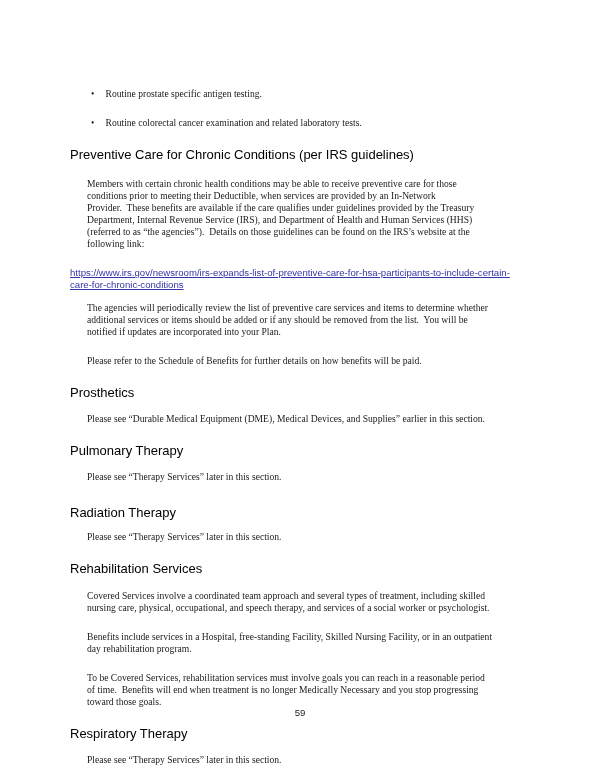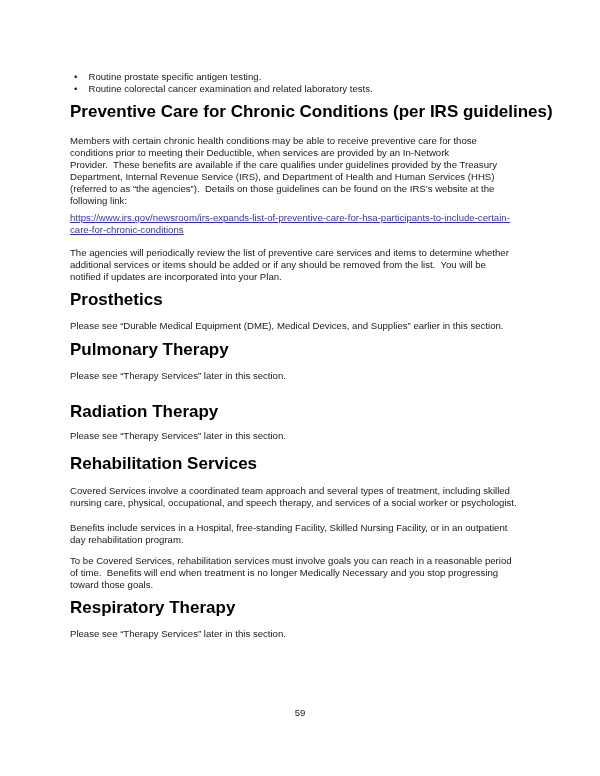--- a/index.html
+++ b/index.html
@@ -17,42 +17,43 @@
     inset: 0;
     background: #ffffff;
   }
   .content {
     padding: 71px 70px 0 70px;
     font-size: 9.6px;
     line-height: 12px;
   }
   .body-text {
     white-space: pre;
-    margin: 0;
+    margin: 17px;
+    font-family: Liberation Serif, serif;
   }
   ul.bullet-list {
     list-style: none;
     margin: 0;
     padding: 0;
   }
   ul.bullet-list li {
     position: relative;
     padding-left: 18.5px;
     white-space: pre;
   }
   ul.bullet-list li::before {
     content: "\2022";
     position: absolute;
     left: 4px;
     top: 0;
   }
   h2.doc-heading {
-    font-size: 17px;
+    font-size: 13px;
     line-height: 17px;
-    font-weight: bold;
+    font-weight: normal;
     color: #000000;
     white-space: pre;
   }
   a.doc-link {
     color: #3434a6;
     text-decoration: underline;
     white-space: pre;
     display: block;
     cursor: pointer;
   }
@@ -92,20 +93,21 @@
 conditions prior to meeting their Deductible, when services are provided by an In-Network
 Provider.  These benefits are available if the care qualifies under guidelines provided by the Treasury
 Department, Internal Revenue Service (IRS), and Department of Health and Human Services (HHS)
 (referred to as “the agencies”).  Details on those guidelines can be found on the IRS’s website at the
 following link:</p>
     <a class="doc-link mt5">https://www.irs.gov/newsroom/irs-expands-list-of-preventive-care-for-hsa-participants-to-include-certain-
 care-for-chronic-conditions</a>
     <p class="body-text mt11">The agencies will periodically review the list of preventive care services and items to determine whether
 additional services or items should be added or if any should be removed from the list.  You will be
 notified if updates are incorporated into your Plan.</p>
+    <p class="body-text mt8">Please refer to the Schedule of Benefits for further details on how benefits will be paid.</p>
 
     <h2 class="doc-heading mt8">Prosthetics</h2>
     <p class="body-text mt12">Please see “Durable Medical Equipment (DME), Medical Devices, and Supplies” earlier in this section.</p>
 
     <h2 class="doc-heading mt9">Pulmonary Therapy</h2>
     <p class="body-text mt12">Please see “Therapy Services” later in this section.</p>
 
     <h2 class="doc-heading mt14">Radiation Therapy</h2>
     <p class="body-text mt10">Please see “Therapy Services” later in this section.</p>
 

